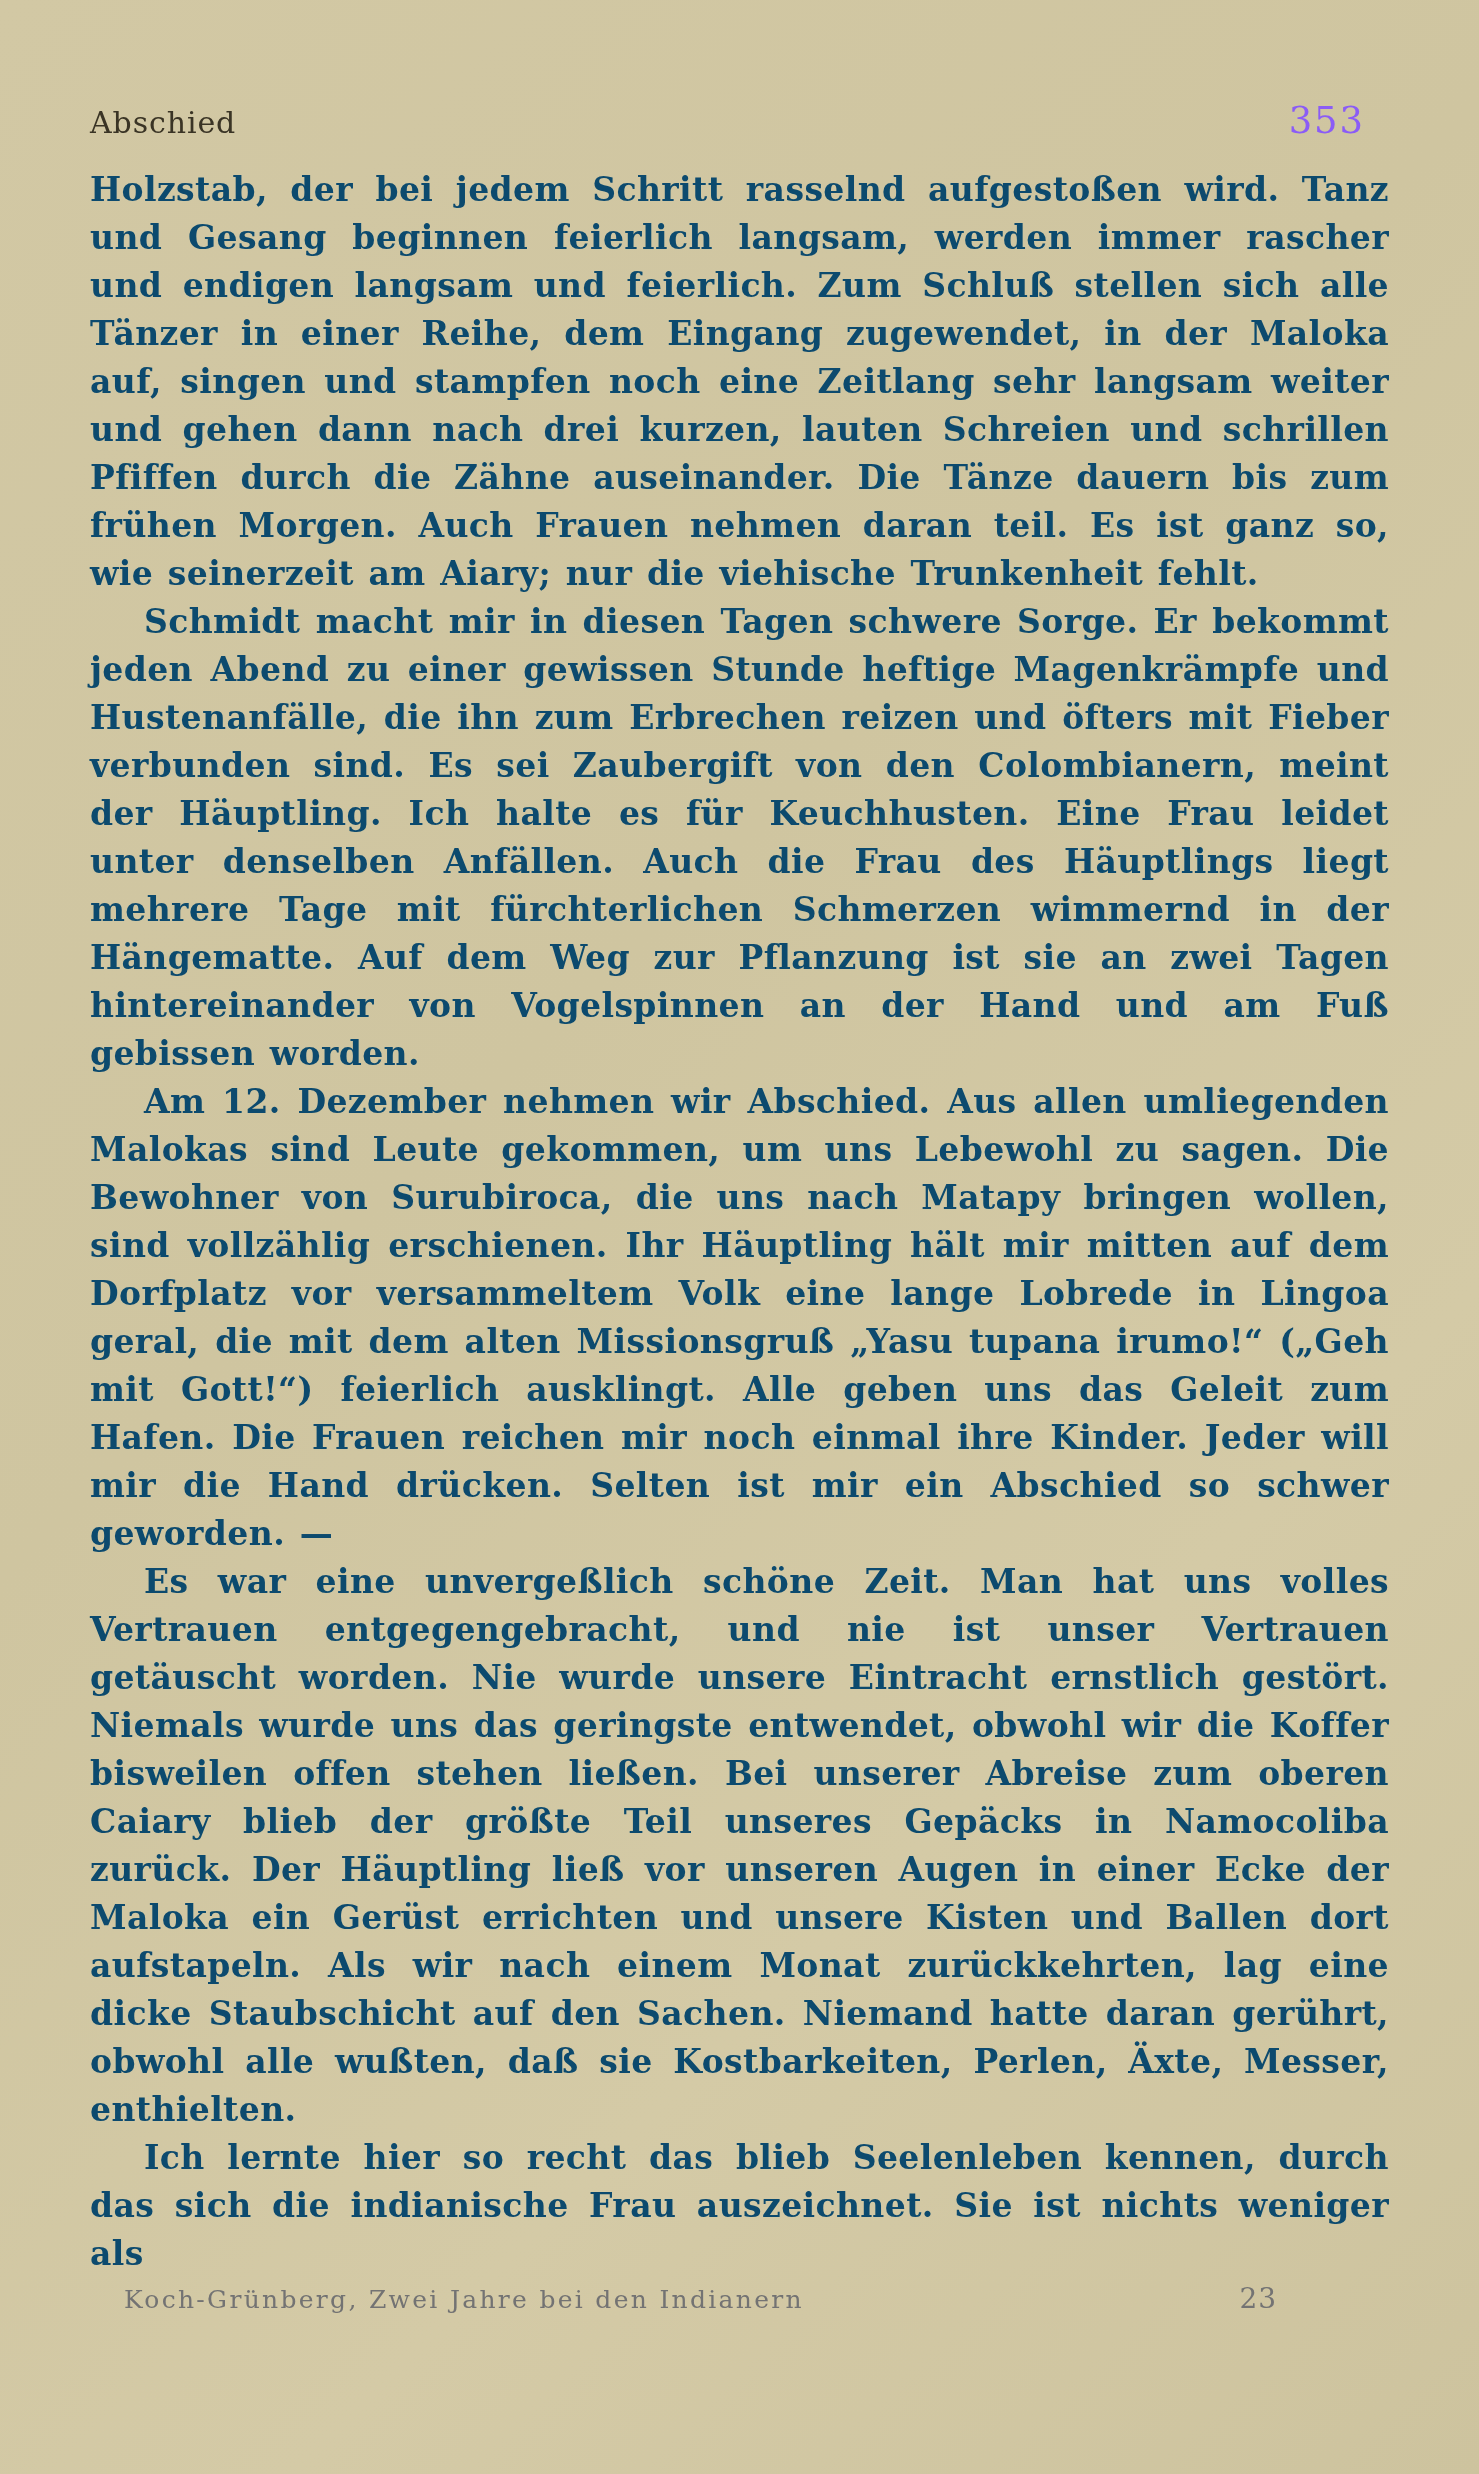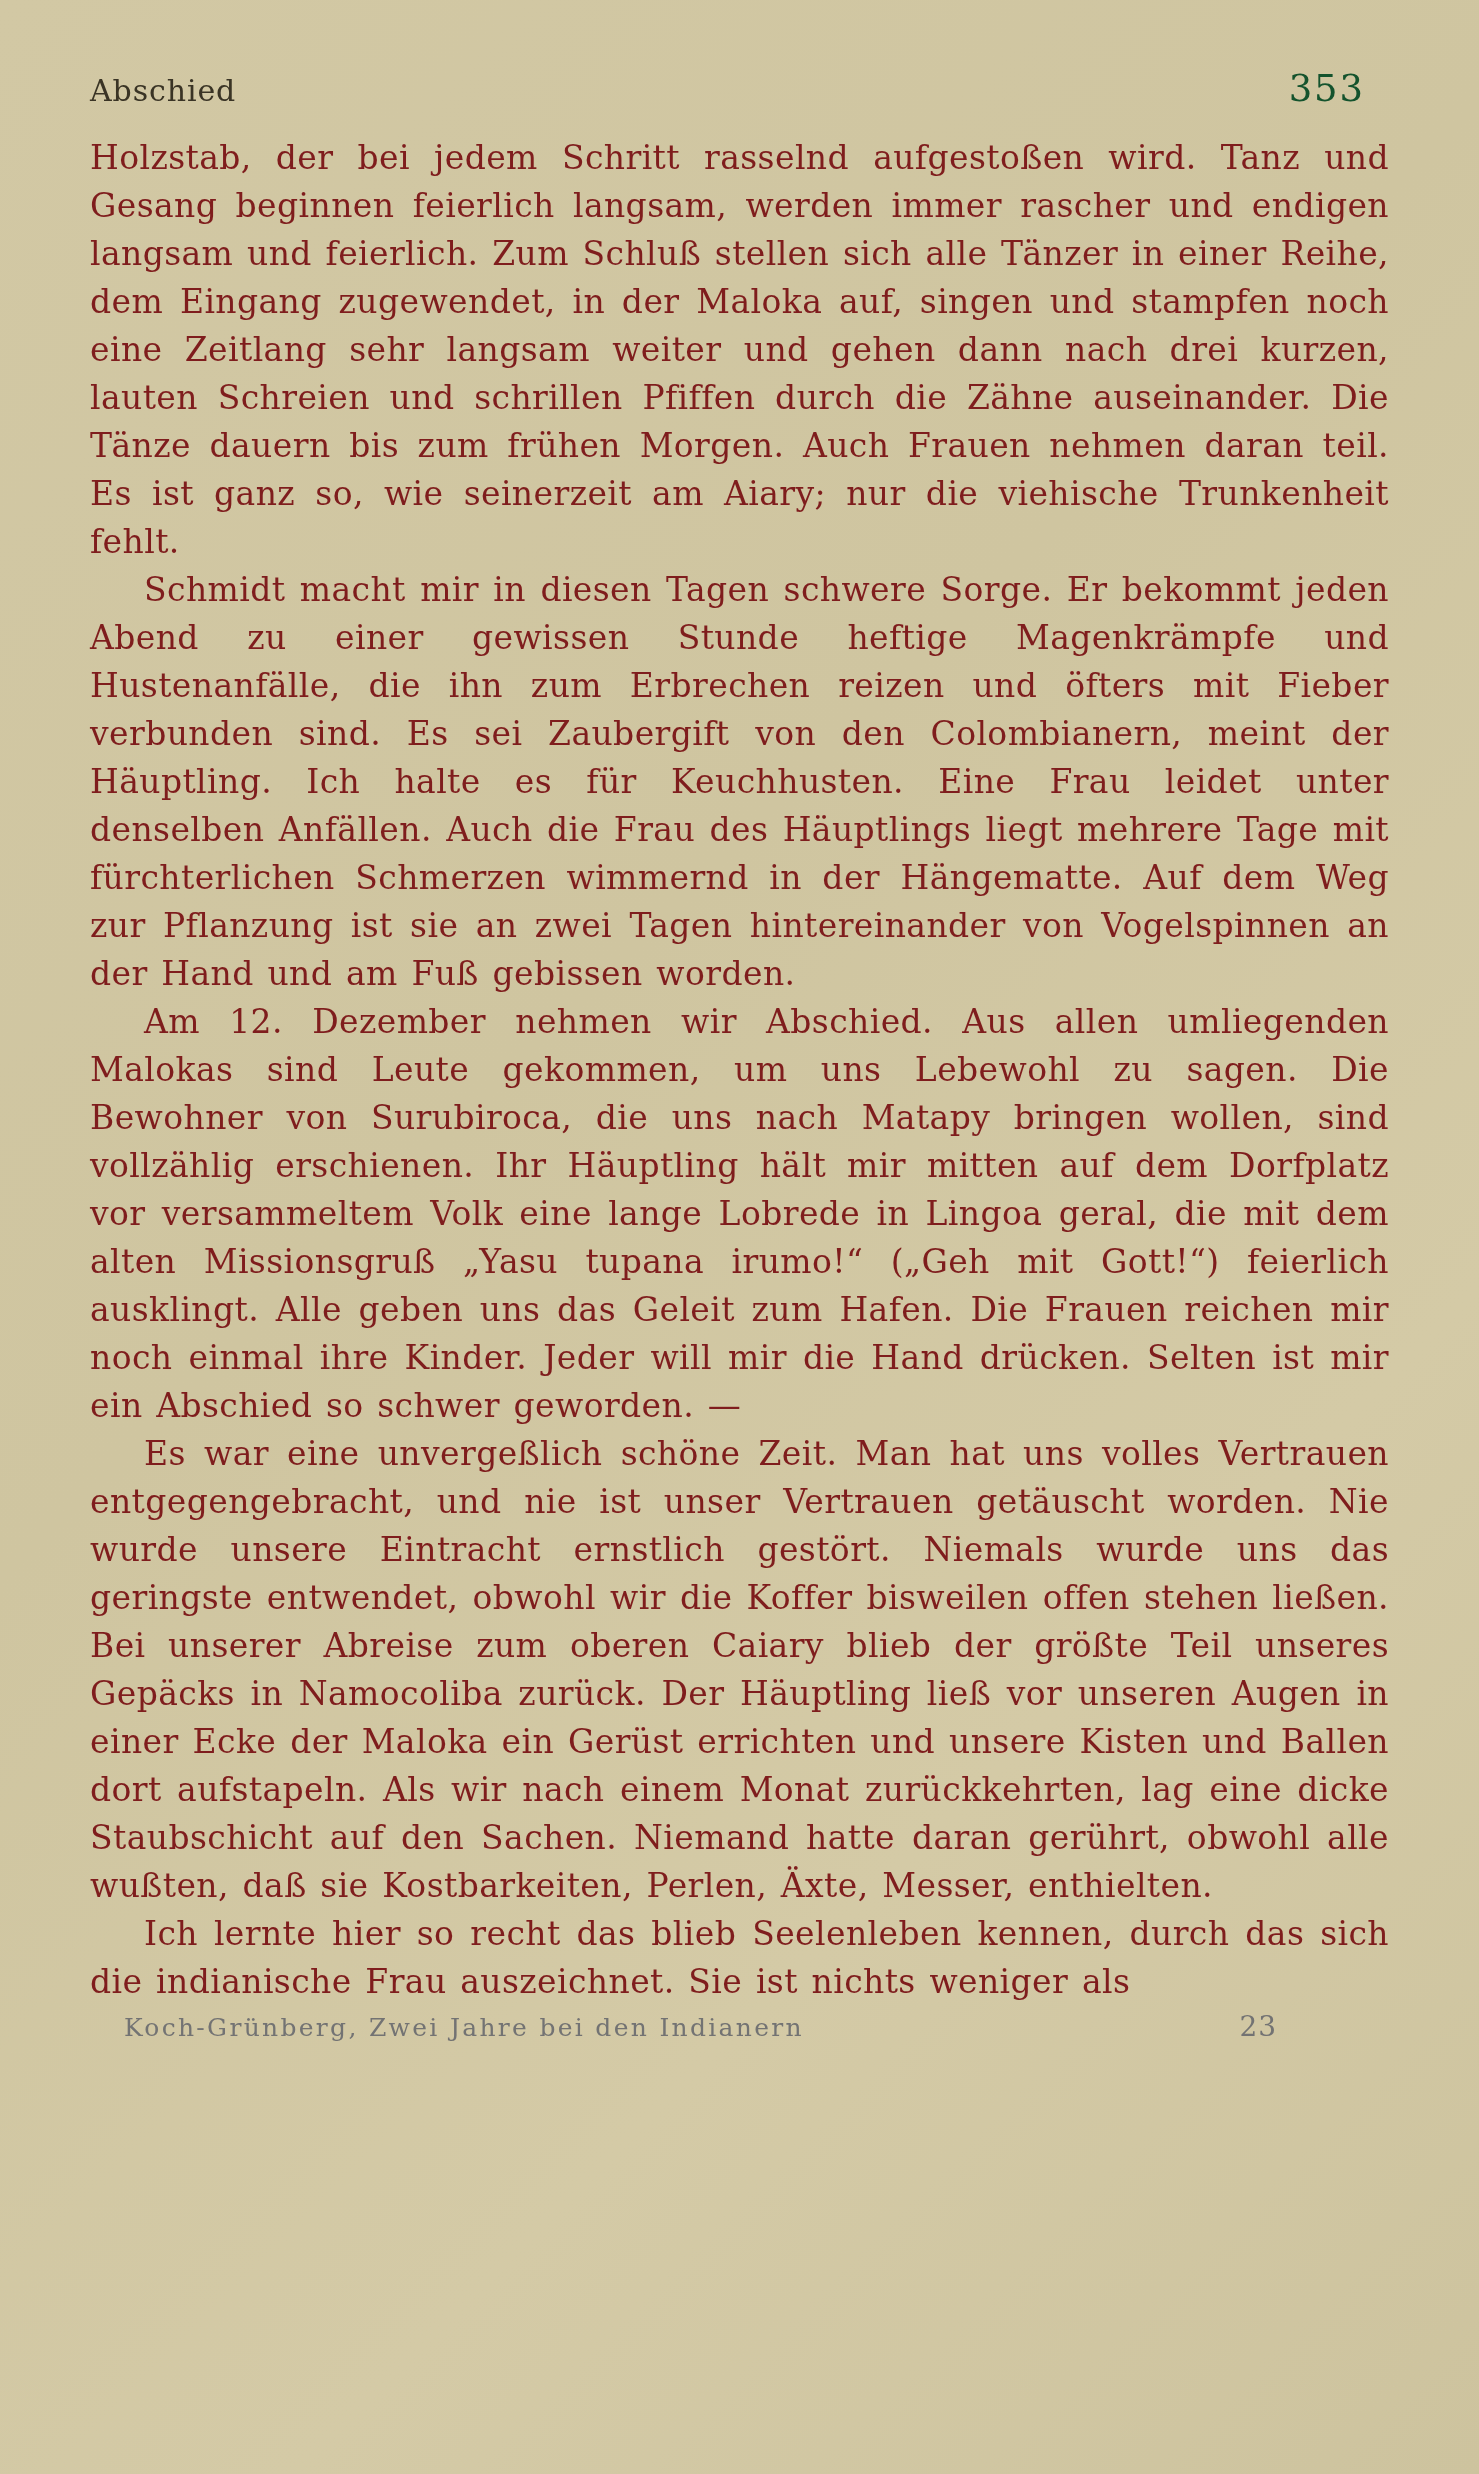--- a/index.html
+++ b/index.html
@@ -32,29 +32,31 @@
     padding-right: 24px;
   }
   .chapter {
     font-size: 30px;
     letter-spacing: 0.9px;
     color: #3a3425;
   }
   .pagenum {
     font-size: 37px;
     letter-spacing: 1.9px;
-    color: #14532d;
+    color: #8b5cf6;
+    margin-top: 32px;
   }
   .body-text {
     font-size: 33px;
     line-height: 48px;
     text-align: justify;
     letter-spacing: 0.4px;
     word-spacing: 2.8px;
-    color: #7f1d1d;
+    color: #0c4a6e;
+    font-weight: bold;
   }
   .body-text p {
     margin: 0;
     text-indent: 54px;
   }
   .body-text p.noindent {
     text-indent: 0;
   }
   .footer {
     display: flex;

